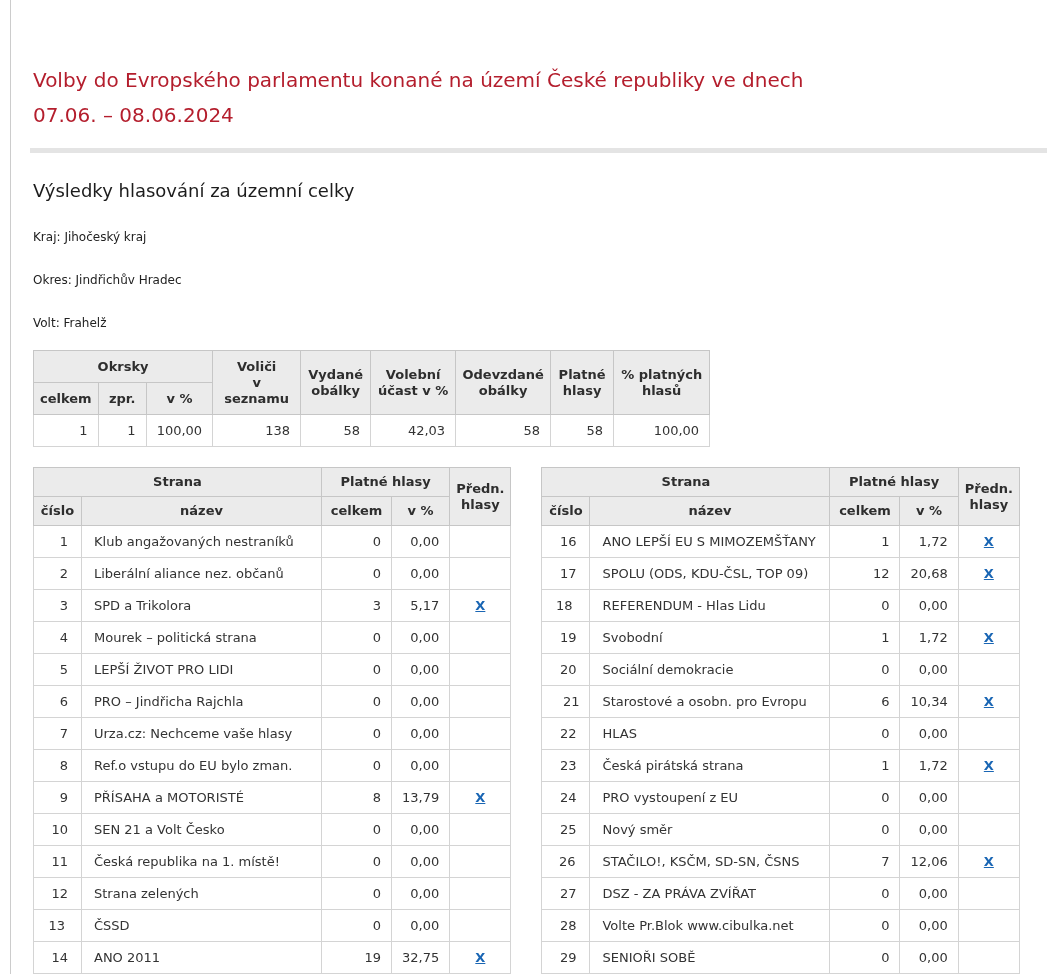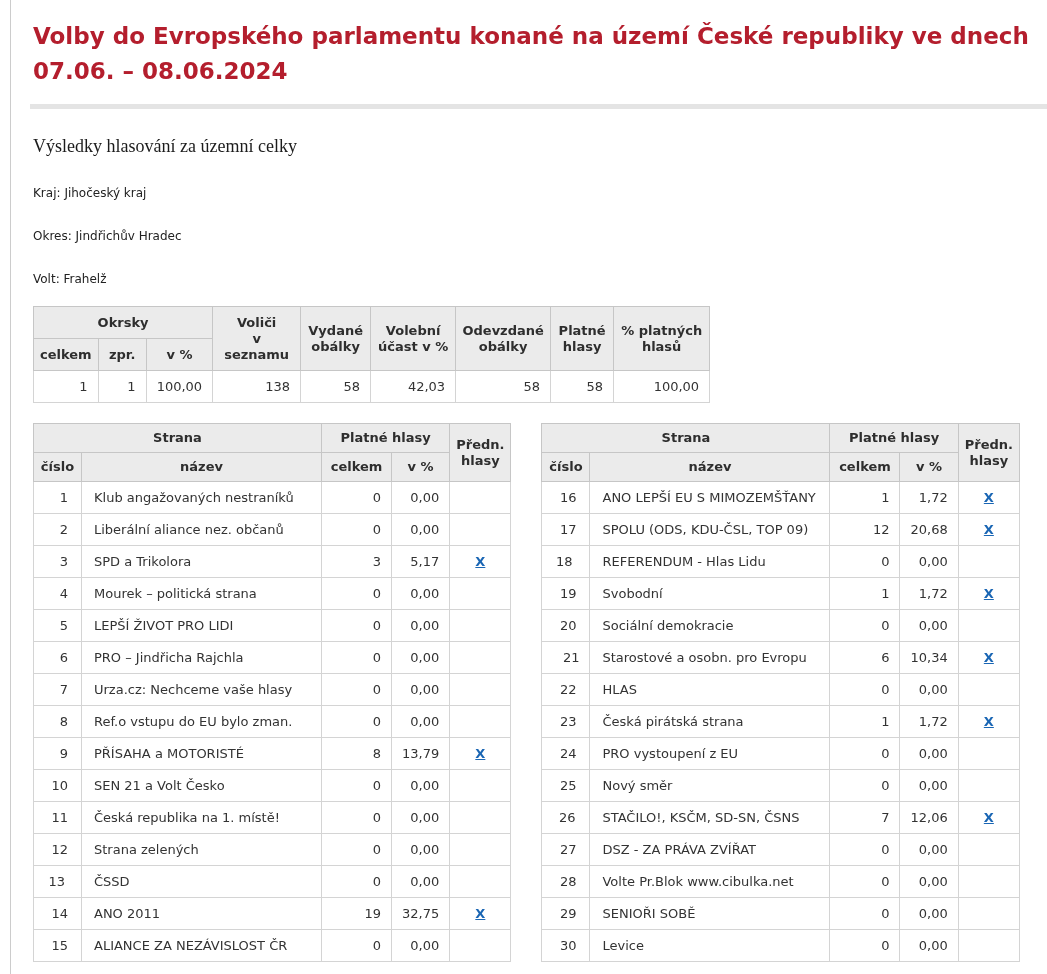--- a/index.html
+++ b/index.html
@@ -21,39 +21,39 @@
 
   .frame-left-border {
     position: absolute; left: 10px; top: 0; bottom: 0;
     width: 1px; background: #cccccc;
   }
 
   .content { padding: 19px 0 30px 33px; }
 
   h1.page-title {
     color: var(--title_red);
-    font-size: 23px;
-    font-weight: 700;
+    font-size: 20px;
+    font-weight: 400;
     line-height: 35px;
     letter-spacing: 0;
+    margin-top: 44px;
   }
 
   .title-rule {
     height: 5px;
     background: #e4e4e4;
     margin: 15px 0 0 -3px;
     width: 1017px;
   }
 
   h2.section-title {
     font-size: 18px;
     font-weight: 400;
     color: #1c1c1c;
     margin-top: 27px;
-    font-family: Liberation Serif, serif;
   }
 
   .region-line {
     font-size: 12px;
     color: #222;
     margin-top: 29px;
   }
 
   table {
     border-collapse: collapse;

